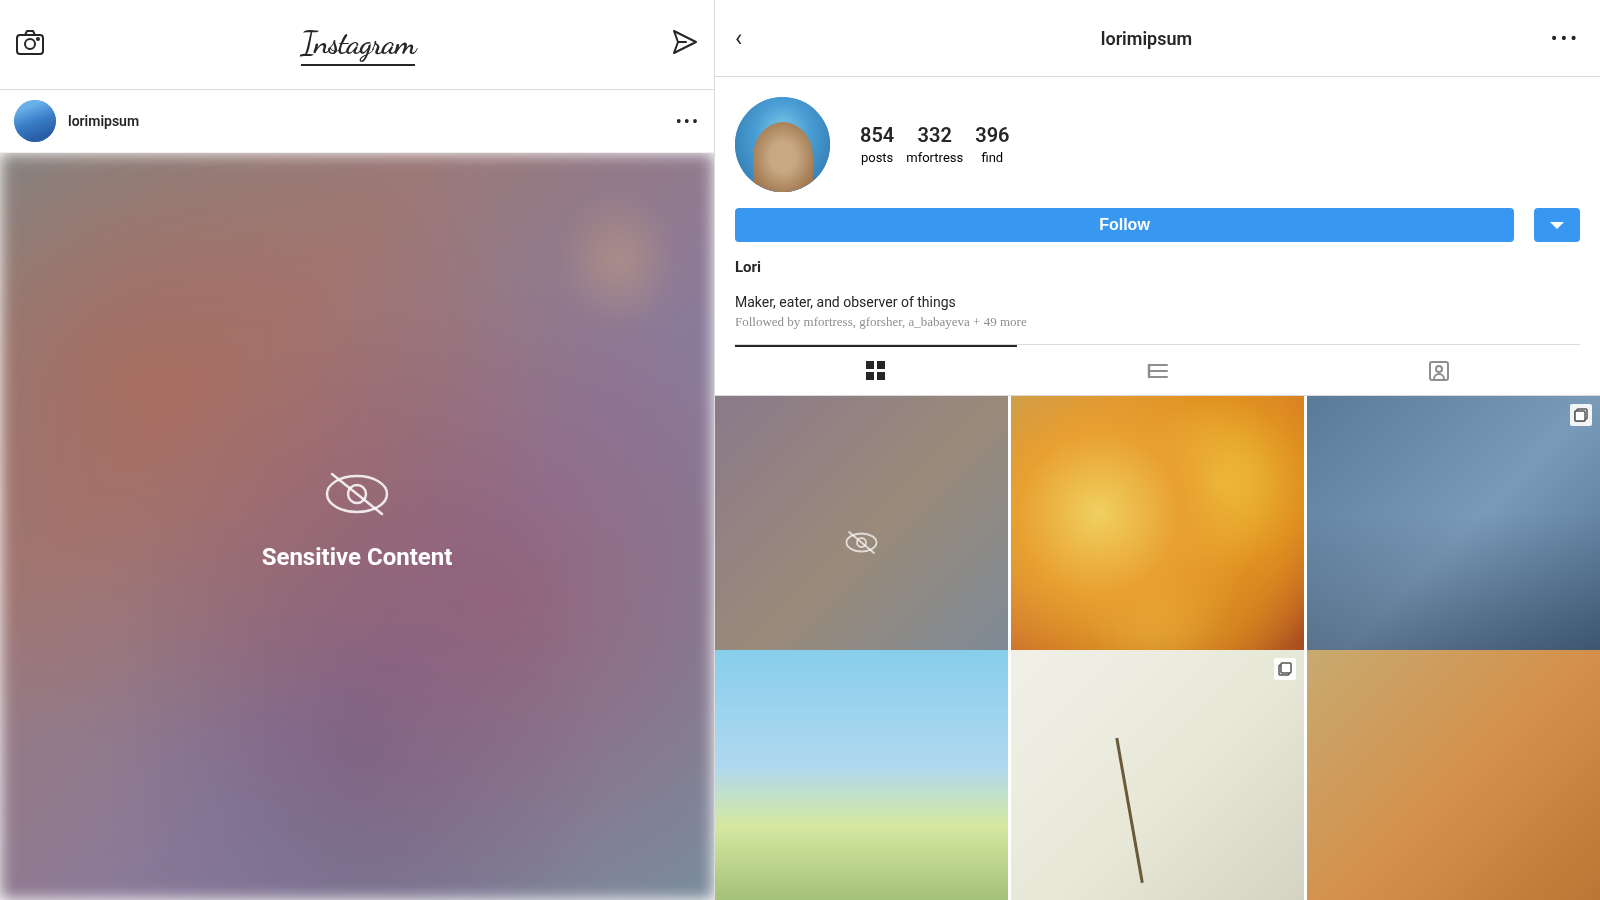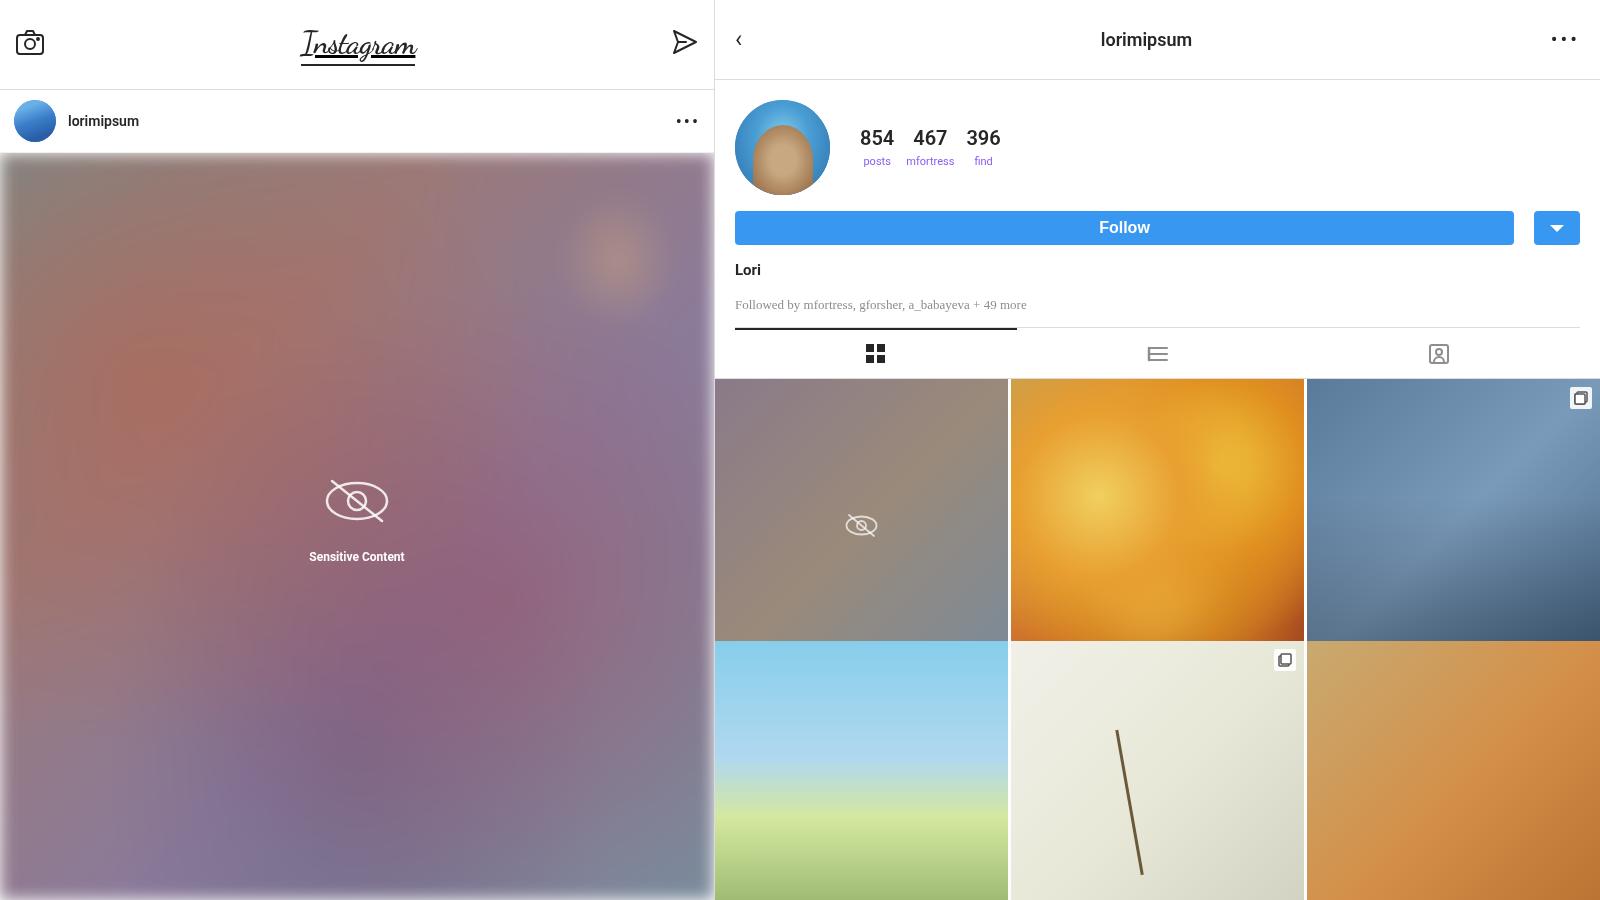--- a/index.html
+++ b/index.html
@@ -129,21 +129,21 @@
       max-width: 500px;
     }
 
     .eye-slash-icon {
       width: 70px;
       height: 50px;
       margin: 0 auto 20px;
     }
 
     .sensitive-title {
-      font-size: 12px;
+      font-size: 24px;
       font-weight: 700;
       margin-bottom: 14px;
       color: #fff;
     }
 
     .sensitive-desc {
       font-size: 15px;
       color: rgba(255,255,255,0.9);
       line-height: 1.5;
     }
@@ -241,22 +241,22 @@
     }
 
     .stat-number {
       font-size: 20px;
       font-weight: 600;
       color: #262626;
       display: block;
     }
 
     .stat-label {
-      font-size: 11px;
-      color: #8b5cf6;
+      font-size: 13px;
+      color: #000000;
     }
 
     .profile-actions {
       display: flex;
       gap: 20px;
       margin-bottom: 16px;
     }
 
     .follow-button {
       flex: 1;
@@ -442,21 +442,21 @@
 
   <div class="left-header">
     <span style="font-size:26px; color:#262626; cursor:pointer;">
       <svg width="28" height="26" viewBox="0 0 28 26" fill="none" stroke="#262626" stroke-width="2" stroke-linecap="round" stroke-linejoin="round">
         <rect x="1" y="6" width="26" height="19" rx="3"></rect>
         <circle cx="14" cy="15" r="5"></circle>
         <path d="M9 6l2-4h6l2 4"></path>
         <circle cx="22" cy="10" r="1" fill="#262626"></circle>
       </svg>
     </span>
-    <div style="position:relative; display:inline-block; text-align:center;text-decoration:underline;">
+    <div style="position:relative; display:inline-block; text-align:center;">
       <div class="instagram-logo">Instagram</div>
       <div class="logo-underline"></div>
     </div>
     <span style="font-size:22px; color:#262626; cursor:pointer;">
       <svg width="26" height="26" viewBox="0 0 26 26" fill="none" stroke="#262626" stroke-width="2" stroke-linecap="round" stroke-linejoin="round">
         <polygon points="2,2 24,13 2,24 6,13"></polygon>
         <line x1="6" y1="13" x2="14" y2="13"></line>
       </svg>
     </span>
   </div>
@@ -496,41 +496,42 @@
     <div class="profile-top">
       <div class="avatar-large">
         <div class="avatar-large-img"></div>
       </div>
       <div class="stats-row">
         <div class="stat-item">
           <span class="stat-number">854</span>
           <span class="stat-label">posts</span>
         </div>
         <div class="stat-item">
-          <span class="stat-number">467</span>
+          <span class="stat-number">332</span>
           <span class="stat-label">mfortress</span>
         </div>
         <div class="stat-item">
           <span class="stat-number">396</span>
           <span class="stat-label">find</span>
         </div>
       </div>
     </div>
 
     <div class="profile-actions">
       <button class="follow-button">Follow</button>
       <button class="dropdown-button">
         <svg width="14" height="10" viewBox="0 0 14 10" fill="white">
           <polygon points="0,2 14,2 7,9"></polygon>
         </svg>
       </button>
     </div>
 
     <div class="profile-info">
       <div class="profile-name">Lori</div>
+      <div class="profile-bio">Maker, eater, and observer of things</div>
       <div class="profile-followed-by">Followed by mfortress, gforsher, a_babayeva + 49 more</div>
     </div>
 
     <div class="profile-tabs">
       <div class="tab-item active">
         <svg class="tab-icon" width="24" height="24" viewBox="0 0 24 24" fill="none">
           <rect x="2" y="2" width="8" height="8" fill="#262626"></rect>
           <rect x="13" y="2" width="8" height="8" fill="#262626"></rect>
           <rect x="2" y="13" width="8" height="8" fill="#262626"></rect>
           <rect x="13" y="13" width="8" height="8" fill="#262626"></rect>

